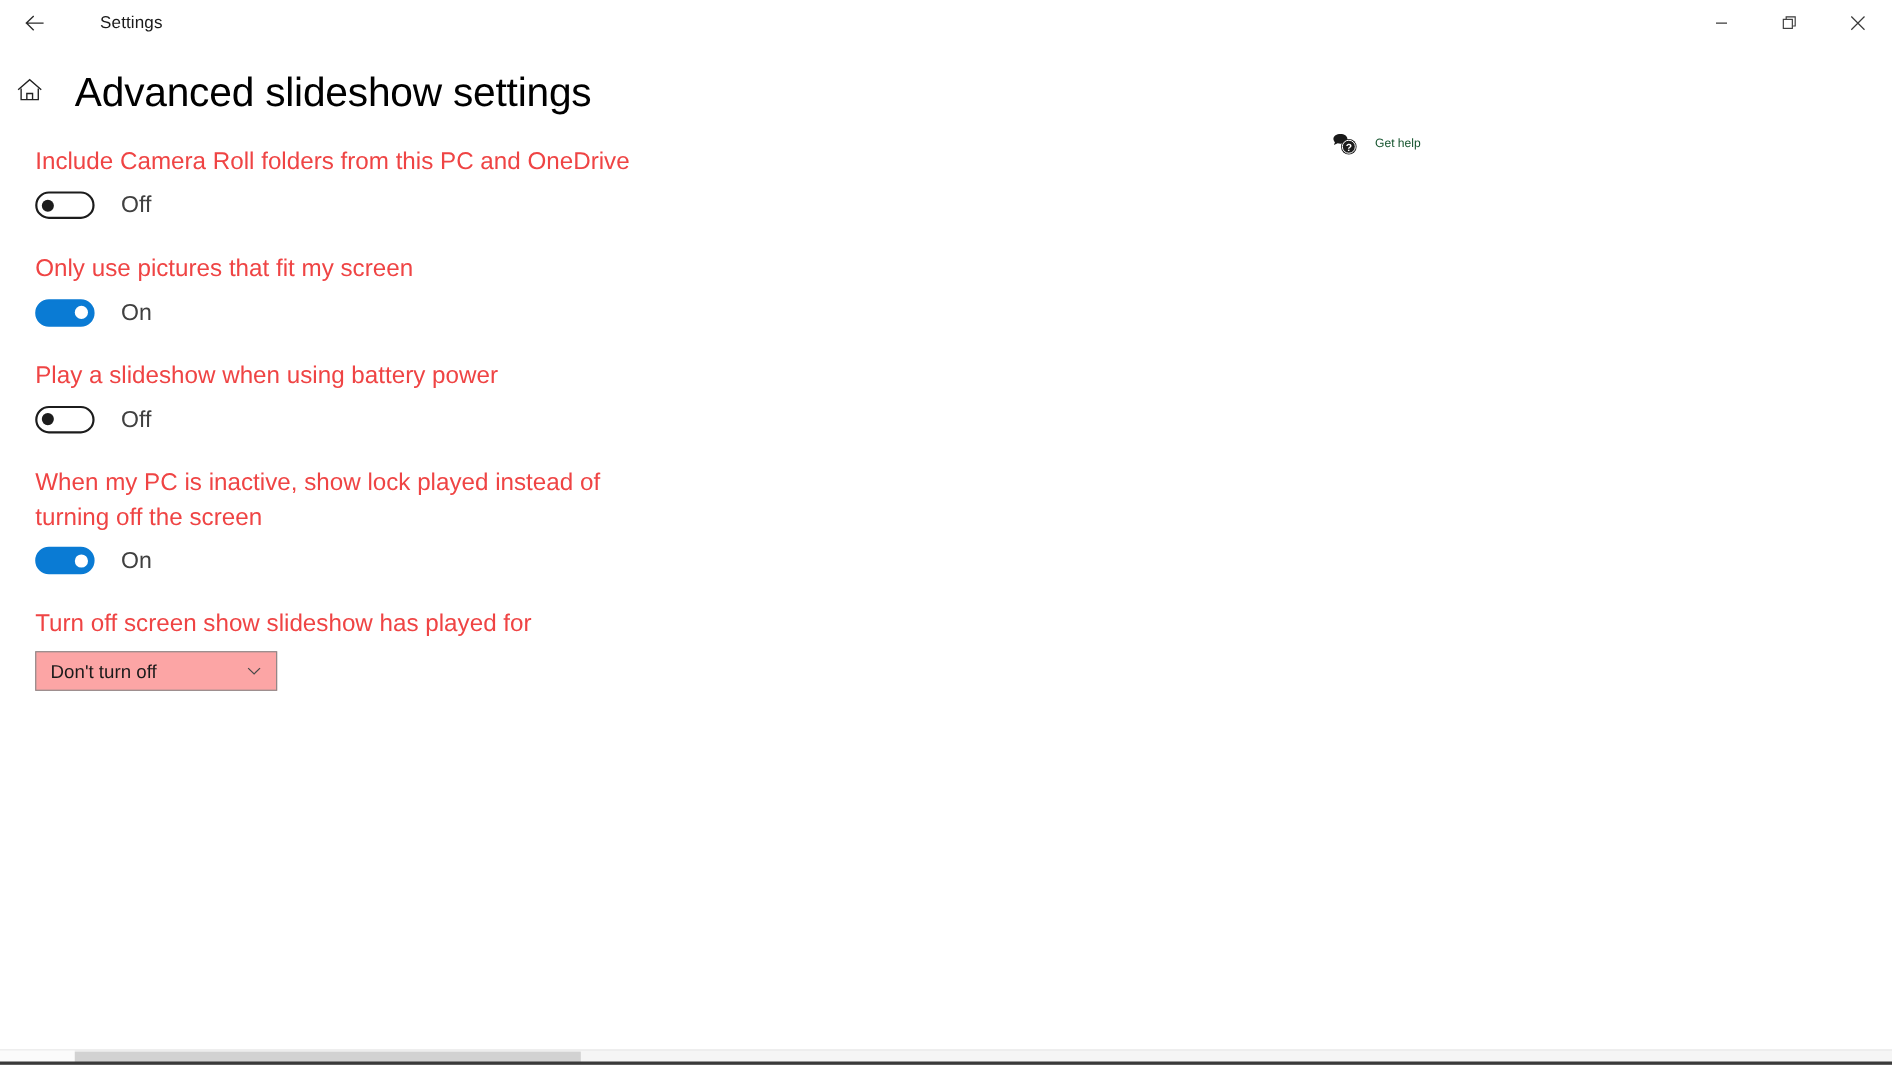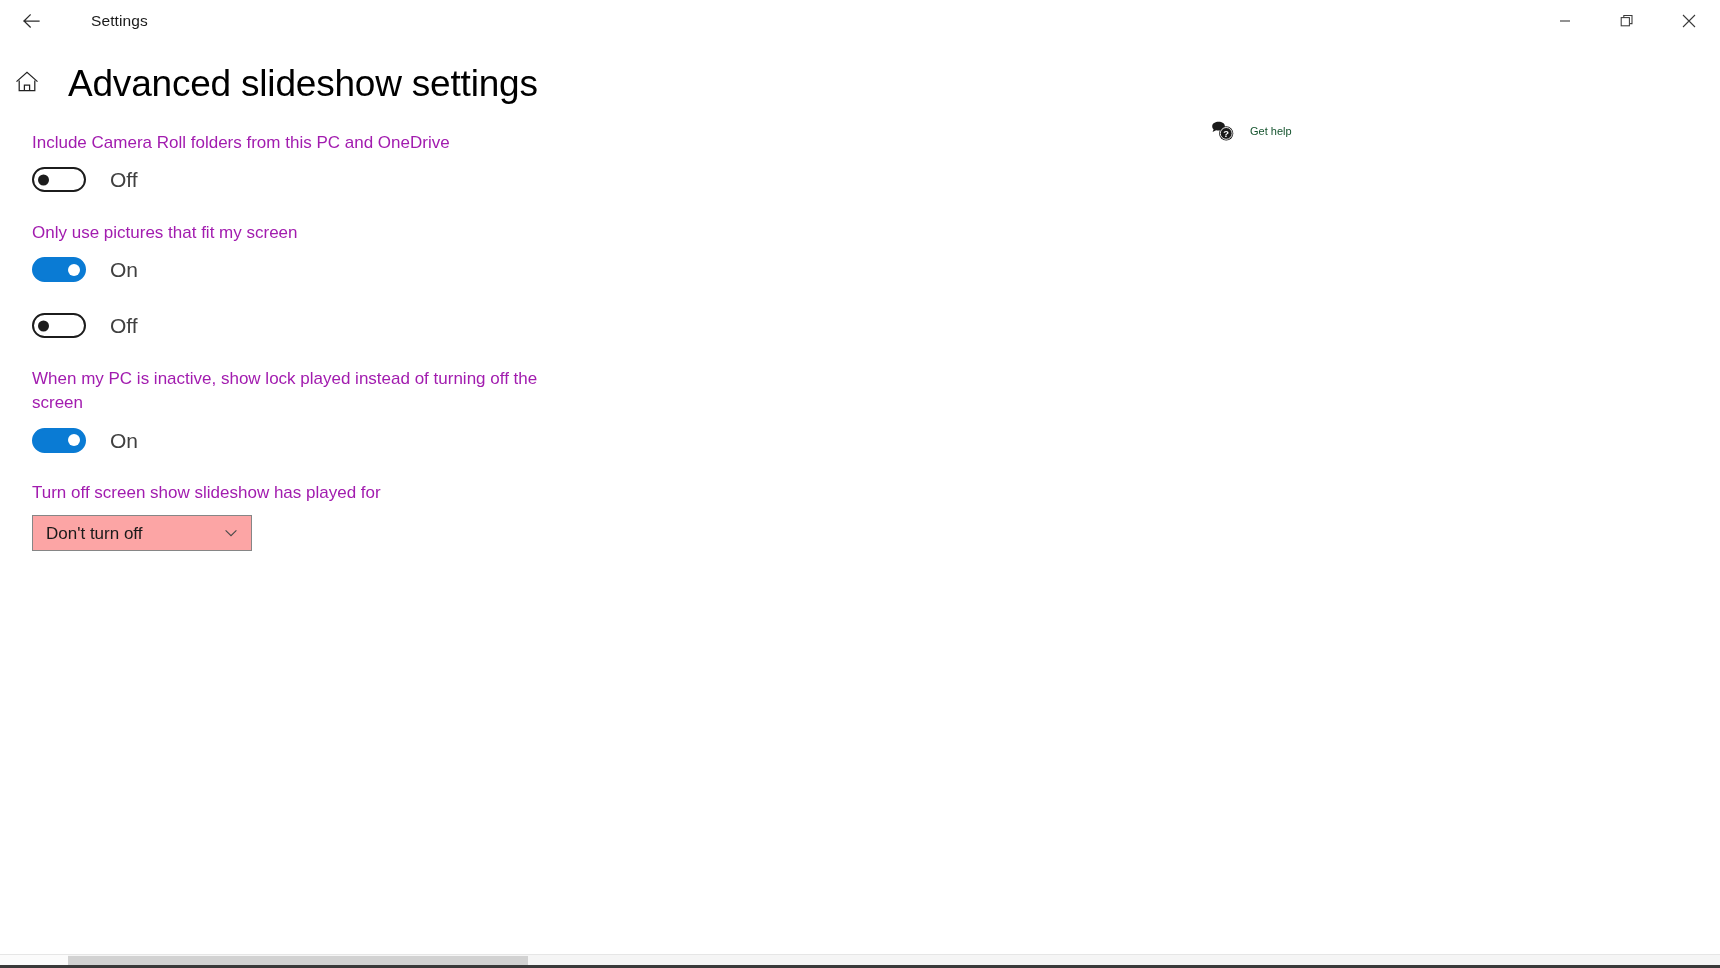--- a/index.html
+++ b/index.html
@@ -85,22 +85,22 @@
 
   
   .content {
     position: relative;
     padding-left: 32px;
     padding-top: 26px;
   }
 
   .setting-block { margin-bottom: 0; }
   .setting-label {
-    font-size: 17px;
-    color: #a21caf;
+    font-size: 22px;
+    color: #ef4444;
     line-height: 1.42;
     max-width: 560px;
     margin: 0 0 10px 0;
   }
 
   .toggle-row {
     display: flex;
     align-items: center;
     height: 30px;
   }
@@ -321,20 +321,21 @@
       <div class="toggle on">
         <span class="knob"></span>
       </div>
       <span class="toggle-state">On</span>
     </div>
   </div>
 
   <div class="gap-1"></div>
 
   <div class="setting-block">
+    <p class="setting-label">Play a slideshow when using battery power</p>
     <div class="toggle-row">
       <div class="toggle off">
         <span class="knob"></span>
       </div>
       <span class="toggle-state">Off</span>
     </div>
   </div>
 
   <div class="gap-1"></div>
 

